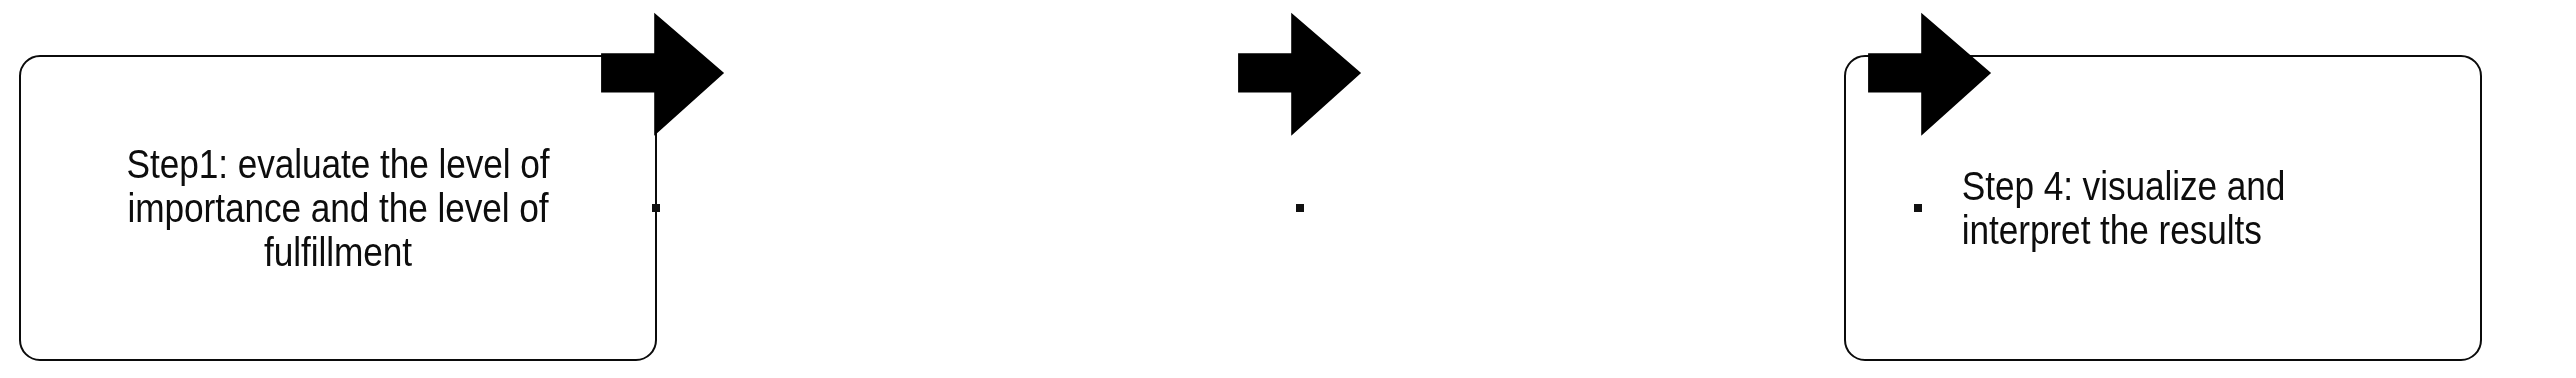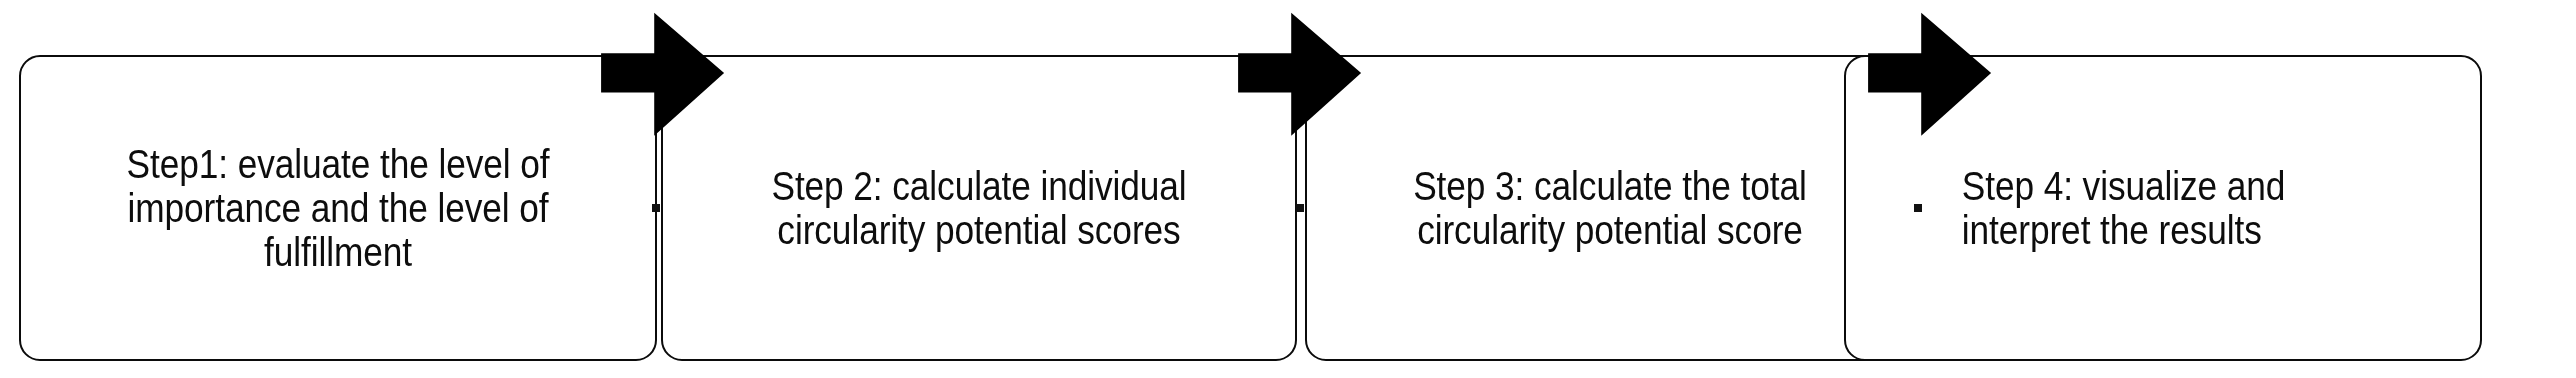--- a/index.html
+++ b/index.html
@@ -93,29 +93,21 @@
 <body>
 
 <div id="diagram">
 
   <div class="step-box" id="step-box-1">
     <span class="step-label">Step1: evaluate the level of
 importance and the level of
 fulfillment</span>
   </div>
 
-  <div class="step-box" id="step-box-2">
-    <span class="step-label">Step 2: calculate individual
-circularity potential scores</span>
-  </div>
 
-  <div class="step-box" id="step-box-3">
-    <span class="step-label">Step 3: calculate the total
-circularity potential score</span>
-  </div>
 
   <div class="step-box" id="step-box-4">
     <span class="step-label">Step 4: visualize and
 interpret the results</span>
   </div>
 
   <div class="connector-arrow" id="connector-arrow-1">
     <svg width="126" height="130" viewBox="0 0 180 186">
       <polygon points="0,62 76,62 76,4 176,90 76,180 76,118 0,118" fill="#000000"></polygon>
     </svg>

